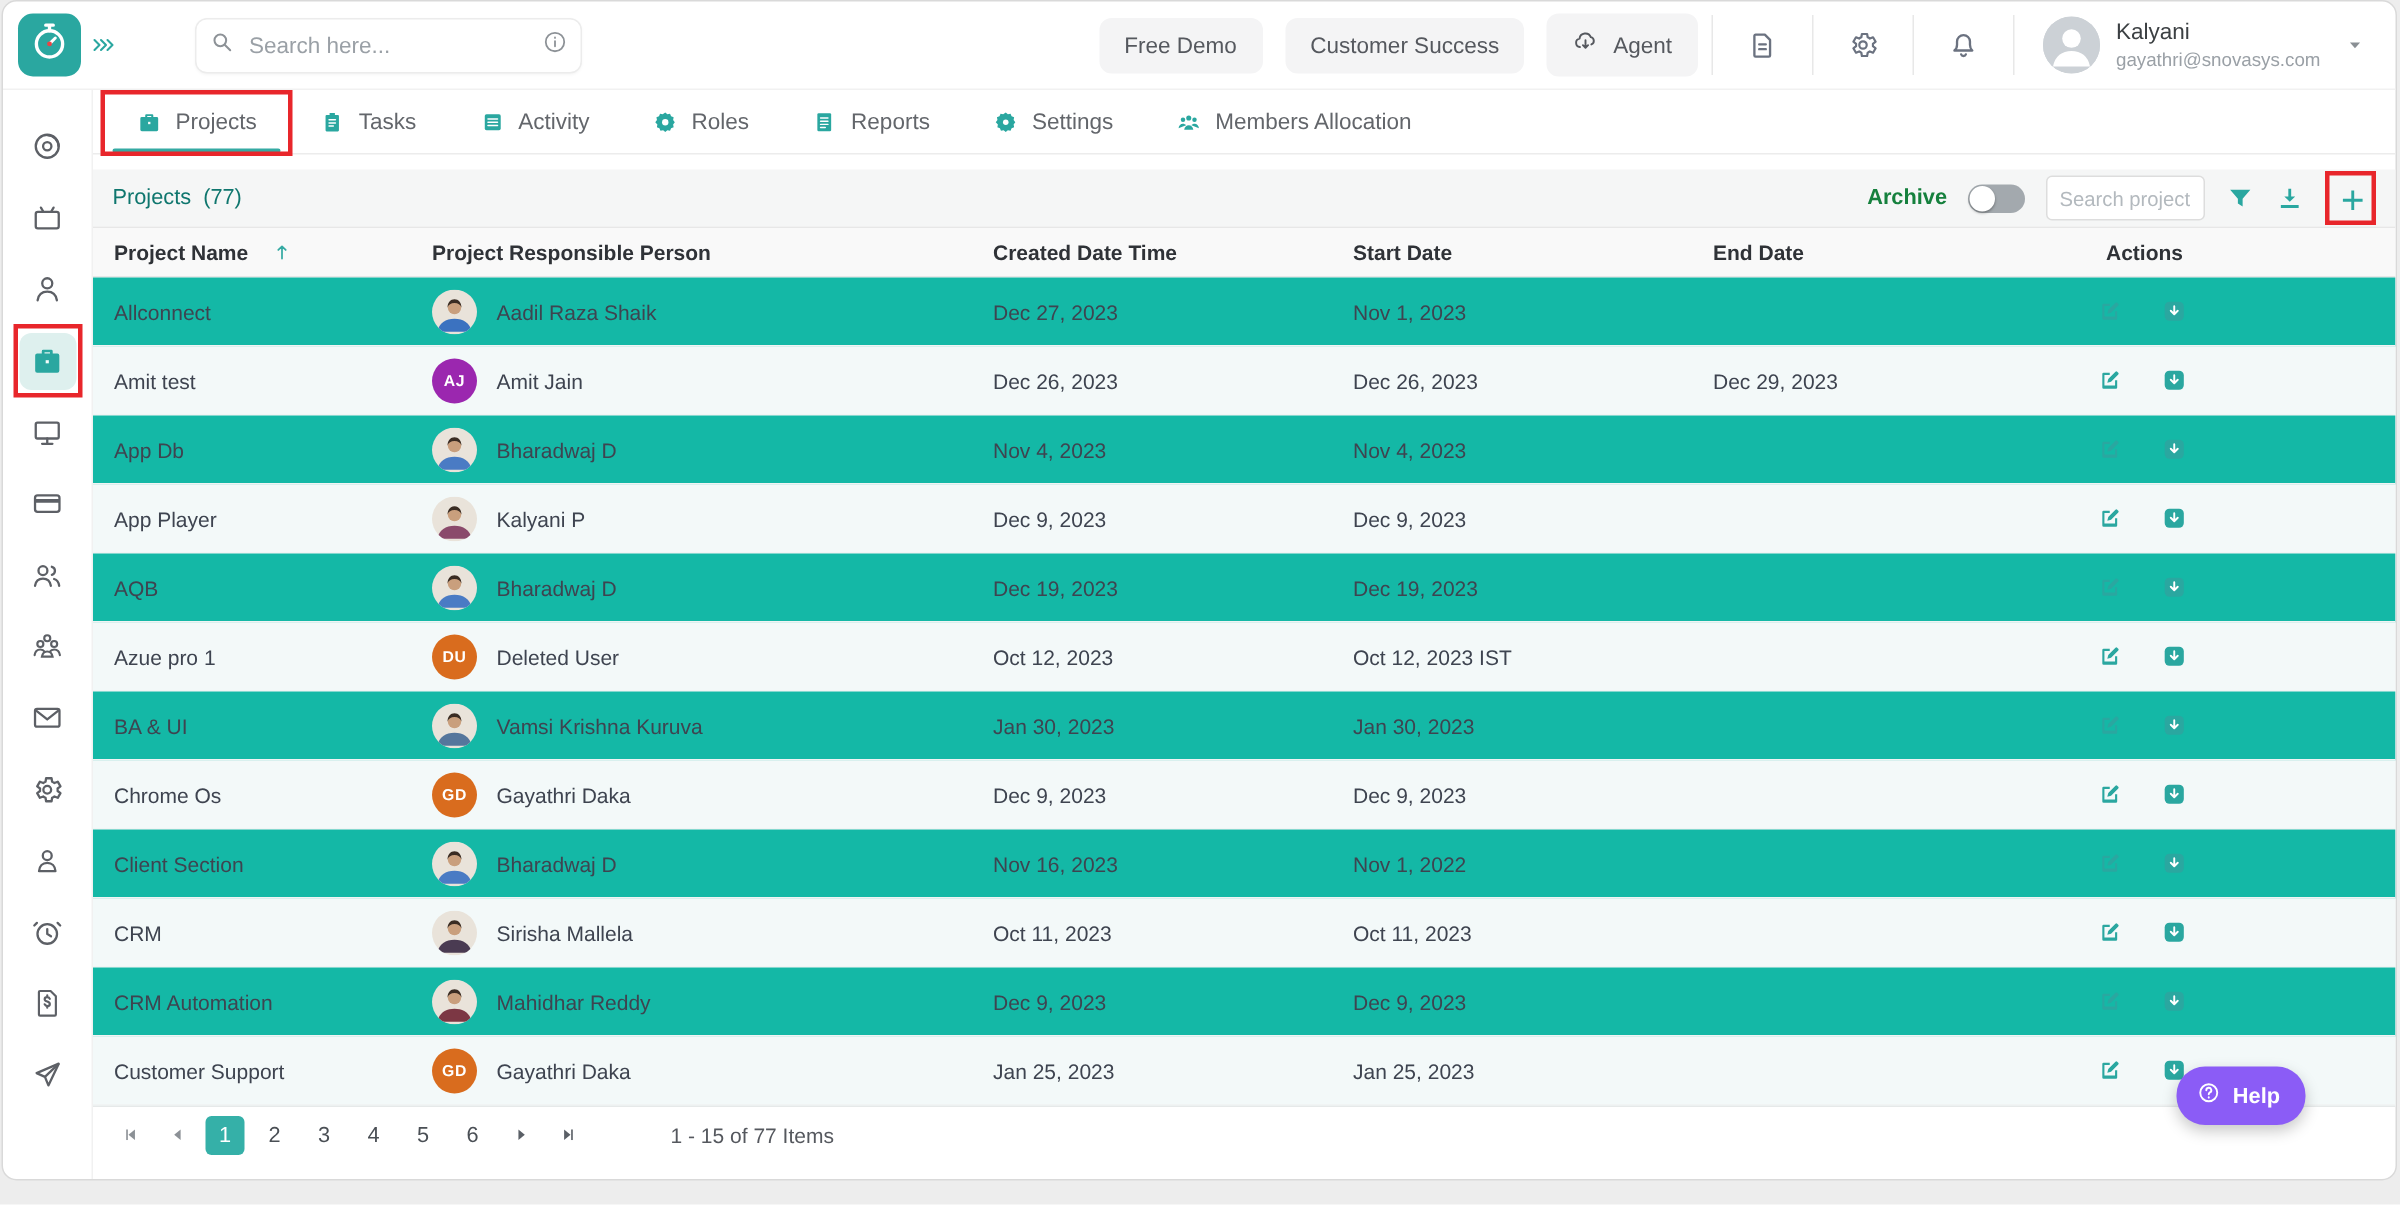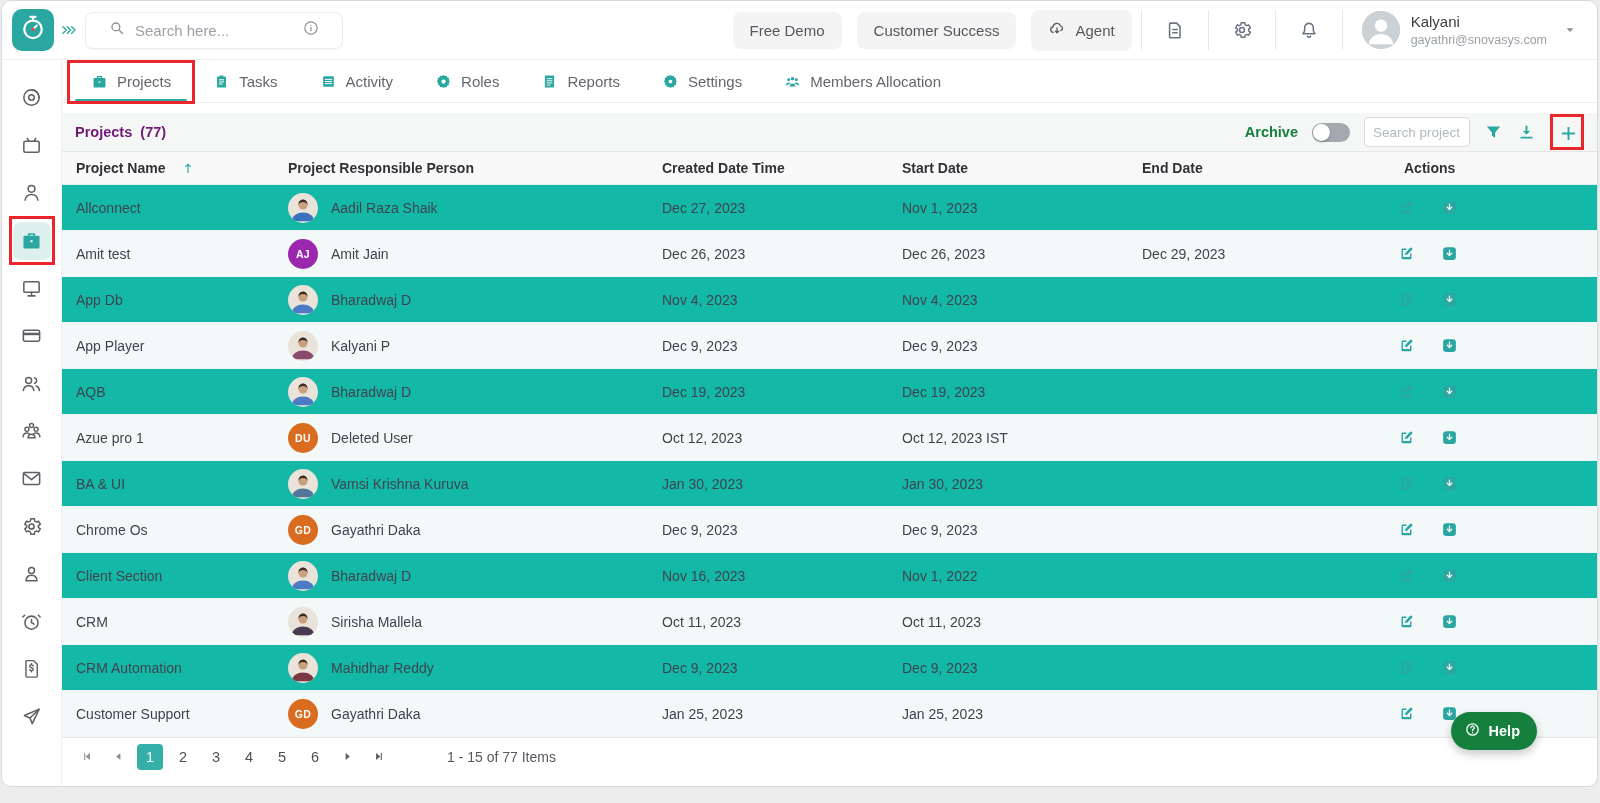--- a/index.html
+++ b/index.html
@@ -9,22 +9,22 @@
            border:1px solid #d9d9d9; border-radius:10px; overflow:hidden; }
 
   
   .topbar { height:58px; display:flex; align-items:center; }
   .logo { width:42px; height:42px; margin-left:10px; background:#2aa7a0; border-radius:10px;
           display:flex; align-items:center; justify-content:center; flex:none; cursor:pointer; }
   .logo svg { width:30px; height:30px; }
   .expand { color:#2aa7a0; margin:0 8px 0 7px; display:flex; cursor:pointer; }
   .expand svg { width:16px; height:16px; }
   .search-wrap { width:258px; height:37px; border:1px solid #ececec; border-radius:8px;
-                 display:flex; align-items:center; padding:0 22px; gap:9px;
-                 box-shadow:0 1px 2px rgba(0,0,0,.04); background:#fff; }
+                 display:flex; align-items:center; padding:0 8px; gap:9px;
+                 box-shadow:0 1px 2px rgba(0,0,0,.04); background:#fff;margin-left:45px; }
   .search-wrap svg { width:18px; height:18px; color:#8d9297; flex:none; }
   .search-wrap input { flex:1; border:none; outline:none; font-size:15px; color:#555;
                        font-family:inherit; min-width:0; background:transparent; }
   .search-wrap input::placeholder { color:#9aa0a6; }
   .top-right { margin-left:auto; display:flex; align-items:center; padding-right:12px; }
   .pill-btn { background:#f4f4f5; border:none; border-radius:8px; padding:10px 17px; font-size:15px;
               color:#55585e; margin-left:15px; display:flex; gap:9px; align-items:center;
               font-family:inherit; cursor:pointer; }
   .pill-btn svg { width:18px; height:18px; color:#55585e; }
   .vdiv { width:1px; height:40px; background:#e8e8e8; margin:0 9px; }
@@ -57,21 +57,21 @@
             border-bottom:1px solid #ececec; }
   .tab { display:flex; align-items:center; gap:9px; padding:0 21px; font-size:15px; color:#63666b;
          position:relative; cursor:pointer; white-space:nowrap; }
   .tab svg { width:17px; height:17px; color:#2aa7a0; flex:none; }
   .tab.active::after { content:""; position:absolute; left:5px; right:5px; bottom:0; height:3px;
                        background:#35aaa3; border-radius:2px; }
   .tab .annotation { left:-3px; right:-3px; top:0; bottom:-2px; }
 
   .toolbar { margin-top:10px; height:38px; background:#f5f6f6; display:flex; align-items:center;
              padding:0 13px; }
-  .toolbar-title { font-size:14.5px; font-weight:bold; color:#701a75; }
+  .toolbar-title { font-size:14.5px; font-weight:normal; color:#0f766e; }
   .toolbar-right { margin-left:auto; display:flex; align-items:center; gap:14px; }
   .archive-label { font-weight:bold; font-size:14.5px; color:#15803d; }
   .toggle { width:38px; height:19px; background:#a3a9ae; border-radius:10px; position:relative;
             cursor:pointer; flex:none; }
   .toggle::before { content:""; position:absolute; width:17px; height:17px; background:#fff;
                     border-radius:50%; top:1px; left:1px; box-shadow:0 1px 2px rgba(0,0,0,.35); }
   .proj-search { width:106px; height:30px; border:1px solid #ddd; border-radius:4px; padding:0 8px;
                  font-size:13.5px; color:#555; outline:none; background:#fff; font-family:inherit; }
   .proj-search::placeholder { color:#b3b9be; }
   .tool-icon { width:19px; height:19px; color:#2aa7a0; background:none; border:none; cursor:pointer; }
@@ -106,21 +106,21 @@
   .pg-btn { width:24px; height:24px; display:flex; align-items:center; justify-content:center;
             background:none; border:none; color:#8c9196; cursor:pointer; }
   .pg-btn.dark { color:#5a5f66; }
   .pg-btn svg { width:13px; height:13px; }
   .pg-num { width:26px; height:26px; display:flex; align-items:center; justify-content:center;
             border-radius:4px; font-size:14.5px; color:#4a4f55; background:none; border:none;
             font-family:inherit; cursor:pointer; }
   .pg-num.active { background:#35b0a8; color:#fff; }
   .pg-summary { margin-left:50px; font-size:14px; color:#55585e; }
 
-  .help-btn { position:absolute; right:60px; bottom:36px; background:#15803d; color:#fff; border:none;
+  .help-btn { position:absolute; right:60px; bottom:36px; background:#8b5cf6; color:#fff; border:none;
               border-radius:19px; padding:9px 17px 9px 13px; font-size:14.5px; font-weight:bold;
               display:flex; align-items:center; gap:8px; box-shadow:0 4px 10px rgba(0,0,0,.22);
               cursor:pointer; font-family:inherit; z-index:10; }
   .help-btn svg { width:17px; height:17px; }
 </style>
 </head>
 <body>
 
 <div class="frame">
 

